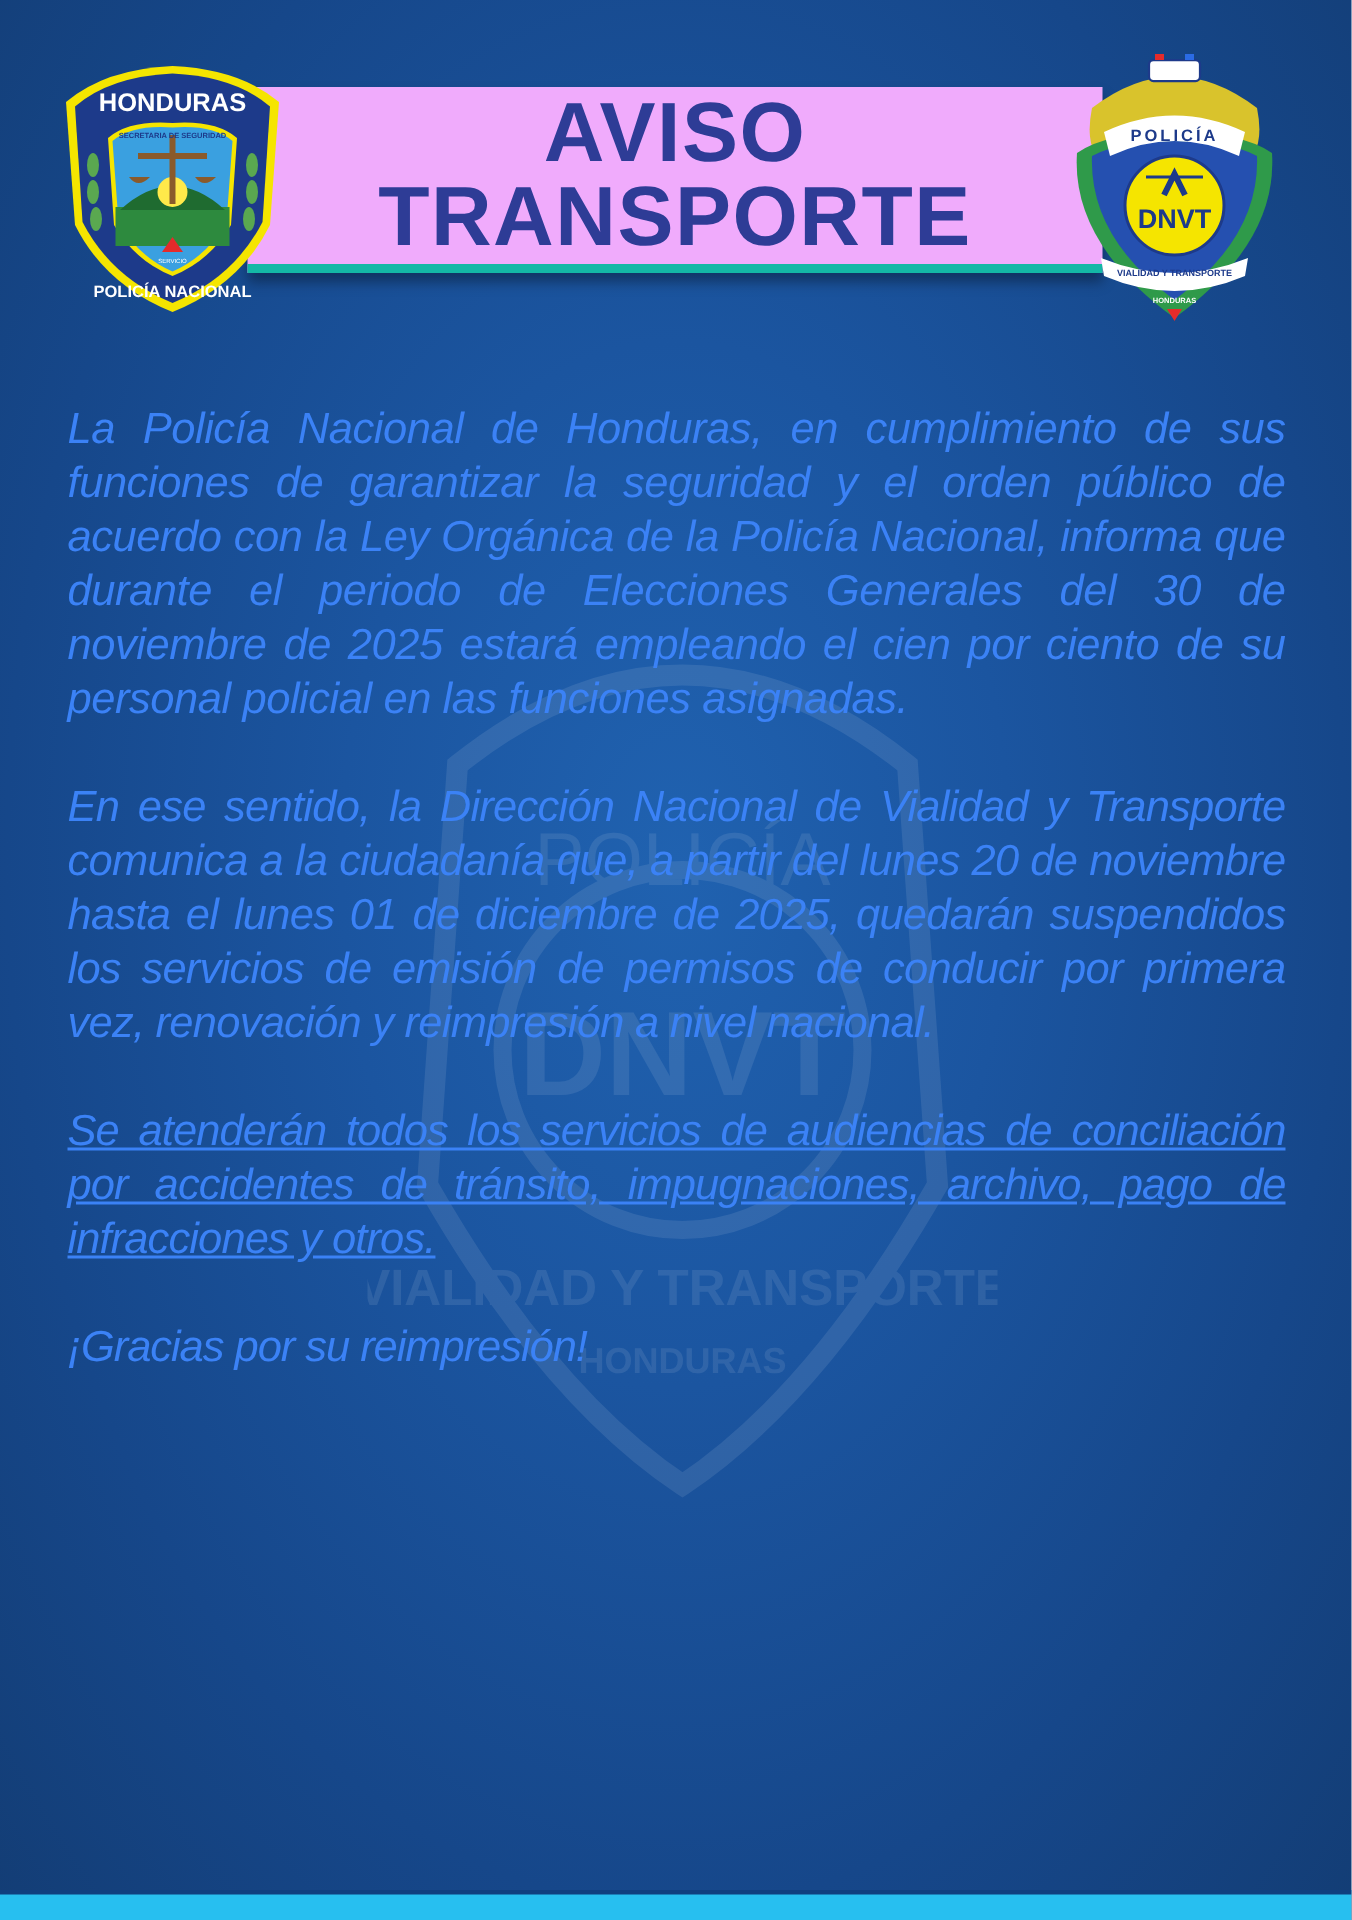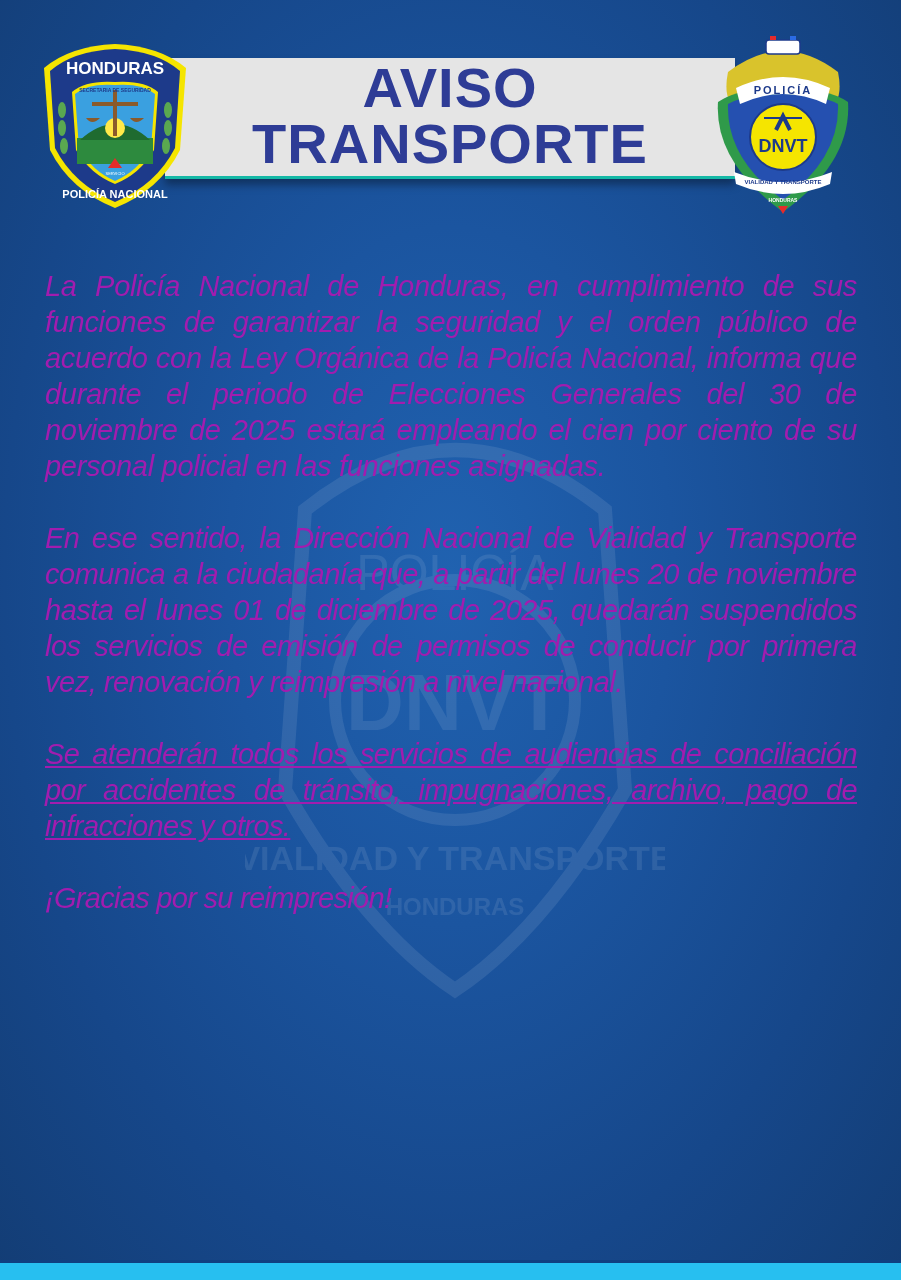--- a/index.html
+++ b/index.html
@@ -7,34 +7,34 @@
     width: 901px; height: 1280px; overflow: hidden; position: relative;
     background: radial-gradient(ellipse at 50% 45%, #2062b0 0%, #1b55a0 35%, #16478a 70%, #133d75 100%);
     font-family: "Liberation Sans", sans-serif;
   }
   .watermark {
     position: absolute; left: 245px; top: 370px; width: 420px; height: 640px;
     opacity: 0.09; pointer-events: none;
   }
   .banner {
     position: absolute; left: 165px; top: 58px; width: 570px; height: 118px;
-    background: #e5e5e5;
-    border-bottom: 3px solid #14b8a6;
+    background: #f0abfc;
+    border-bottom: 6px solid #14b8a6;
     box-shadow: 0 6px 8px rgba(0,0,0,0.35);
   }
   .banner-title {
     position: absolute; left: 0; right: 0; top: 2px; text-align: center;
     color: #2e3c96; font-weight: bold; font-size: 56px; line-height: 56px;
     letter-spacing: 1px; font-family: "Liberation Sans", sans-serif;
   }
   .logo-left { position: absolute; left: 40px; top: 40px; width: 150px; height: 172px; }
   .logo-right { position: absolute; left: 708px; top: 32px; width: 150px; height: 185px; }
   .body-text {
     position: absolute; left: 45px; top: 268px; width: 812px;
-    color: #a21caf; font-style: italic; font-size: 29px; line-height: 36px;
+    color: #3b82f6; font-style: italic; font-size: 29px; line-height: 36px;
     font-family: "Liberation Sans", sans-serif;
   }
   .para { margin: 0 0 36px 0; text-align: justify; text-align-last: left; }
   .para.p1 { letter-spacing: -0.3px; }
   .para.p2 { letter-spacing: -0.5px; }
   .para.p3 { letter-spacing: -0.6px; text-decoration: underline; }
   .para.p4 { letter-spacing: -0.5px; }
   .para.p5 { letter-spacing: -0.7px; margin-top: 6px; }
   .bottom-bar {
     position: absolute; left: 0; bottom: 0; width: 901px; height: 17px;

